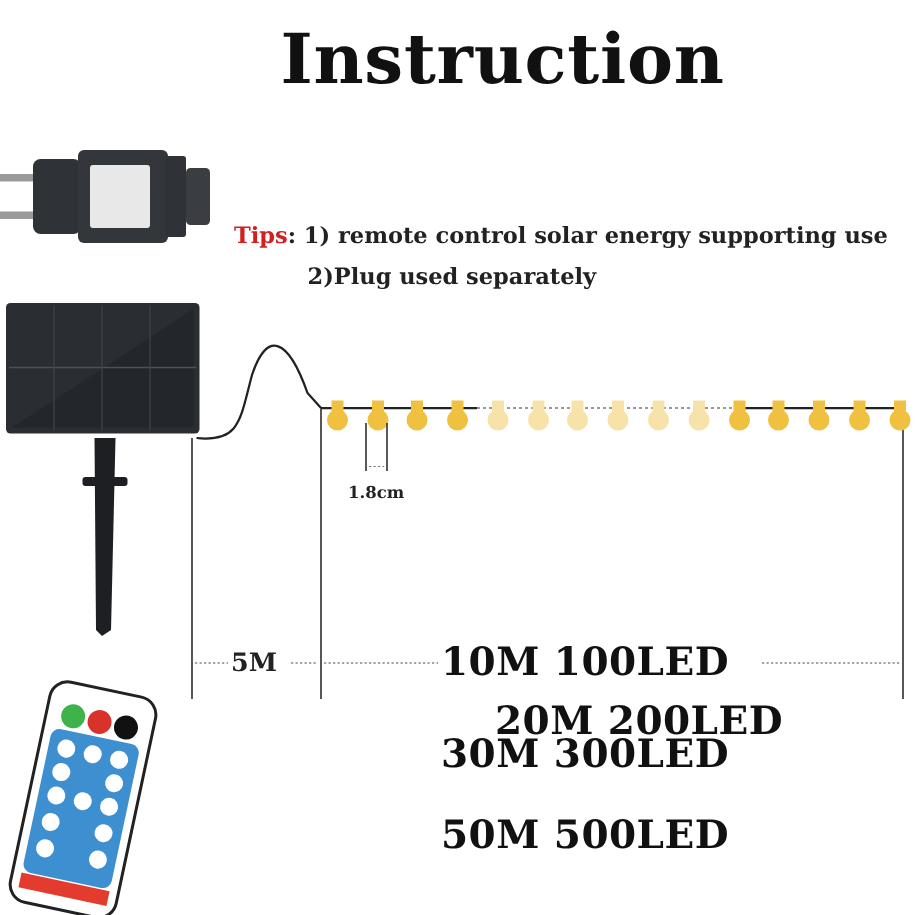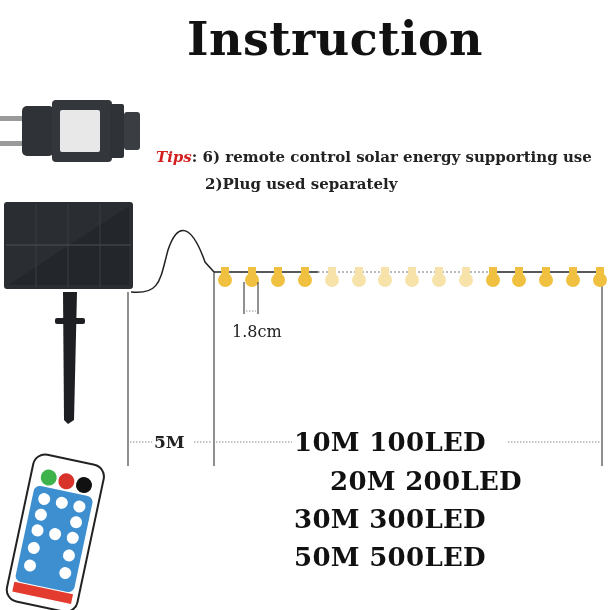--- a/index.html
+++ b/index.html
@@ -1,32 +1,32 @@
 <!DOCTYPE html>
 <html><head>
 <meta charset="utf-8">
 <style>
   html,body{margin:0;padding:0;background:#fff;}
   body{width:610px;height:610px;position:relative;overflow:hidden;font-family:"DejaVu Serif","Liberation Serif",serif;}
   .abs{position:absolute;}
   #title{left:0;top:12px;width:670px;text-align:center;font-size:46px;font-weight:bold;color:#111;letter-spacing:0.5px;}
   .tips{font-size:15px;font-weight:bold;color:#222;white-space:nowrap;}
-  .tips .red{color:#d21f1f;font-style:italic;}
+  .tips .red{color:#d21f1f;}
   .spec{font-size:26px;font-weight:bold;color:#111;white-space:nowrap;letter-spacing:0.3px;}
-  .small{font-size:16px;font-weight:normal;color:#222;}
+  .small{font-size:11px;font-weight:bold;color:#222;}
   .m2{font-size:17px;font-weight:bold;color:#222;}
   svg{position:absolute;left:0;top:0;}
 </style>
 </head>
 <body>
 
 <div id="title" class="abs">Instruction</div>
 
 <div class="abs tips" style="left:156px;top:148px;">
-  <span class="red">Tips</span><span>: 6) remote control solar energy supporting use</span>
+  <span class="red">Tips</span><span>: 1) remote control solar energy supporting use</span>
 </div>
 <div class="abs tips" style="left:205px;top:175px;">2)Plug used separately</div>
 
 <svg width="610" height="610">
 
   <g>
     <rect x="0" y="116" width="30" height="5" fill="#9a9a9a"></rect>
     <rect x="0" y="141" width="30" height="5" fill="#9a9a9a"></rect>
     <rect x="22" y="106" width="32" height="50" rx="5" fill="#2f3338"></rect>
     <rect x="52" y="100" width="60" height="62" rx="4" fill="#33373c"></rect>
@@ -124,14 +124,14 @@
     </g>
     <rect x="26" y="589" width="60" height="10" fill="#e33b2e"></rect>
   </g>
 </svg>
 
 <div class="abs small" style="left:232px;top:322px;">1.8cm</div>
 <div class="abs m2" style="left:154px;top:432px;">5M</div>
 
 <div class="abs spec" style="left:294px;top:427px;">10M 100LED</div>
 <div class="abs spec" style="left:294px;top:466px;margin-left:36px;">20M 200LED</div>
-<div class="abs spec" style="left:294px;top:504px;">30M 300LED</div>
+<div class="abs spec" style="left:294px;top:488px;">30M 300LED</div>
 <div class="abs spec" style="left:294px;top:542px;">50M 500LED</div>
 
 </body></html>

